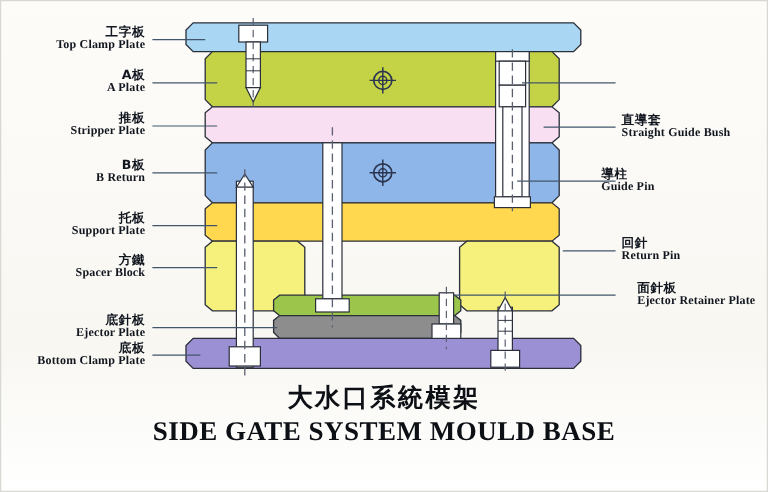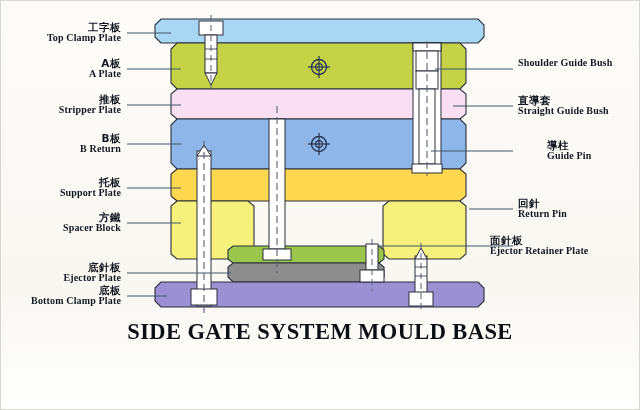--- a/index.html
+++ b/index.html
@@ -166,40 +166,40 @@
     <span class="cn">底針板</span>
     <span class="en">Ejector Plate</span>
   </div>
 
   <div class="lbl left" style="right:518px;top:284px;">
     <span class="cn">底板</span>
     <span class="en">Bottom Clamp Plate</span>
   </div>
 
   <div class="lbl right" style="left:517px;top:57px;">
-    <span class="en">Shoulder Guide Bush</span>
   </div>
 
   <div class="lbl right" style="left:517px;top:94px;">
     <span class="cn">直導套</span>
     <span class="en">Straight Guide Bush</span>
   </div>
 
-  <div class="lbl right" style="left:546px;top:139px;">
+  <div class="lbl right" style="left:500px;top:139px;">
     <span class="cn">導柱</span>
     <span class="en">Guide Pin</span>
   </div>
 
   <div class="lbl right" style="left:517px;top:197px;">
     <span class="cn">回針</span>
     <span class="en">Return Pin</span>
   </div>
 
-  <div class="lbl right" style="left:489px;top:234px;">
+  <div class="lbl right" style="left:530px;top:234px;">
     <span class="cn">面針板</span>
     <span class="en">Ejector Retainer Plate</span>
   </div>
 
   <div id="title" style="top:316px;">
+    <div class="t-cn">大水口系統模架</div>
     <div class="t-en">SIDE GATE SYSTEM MOULD BASE</div>
   </div>
 
 </div>
 
 </body></html>

